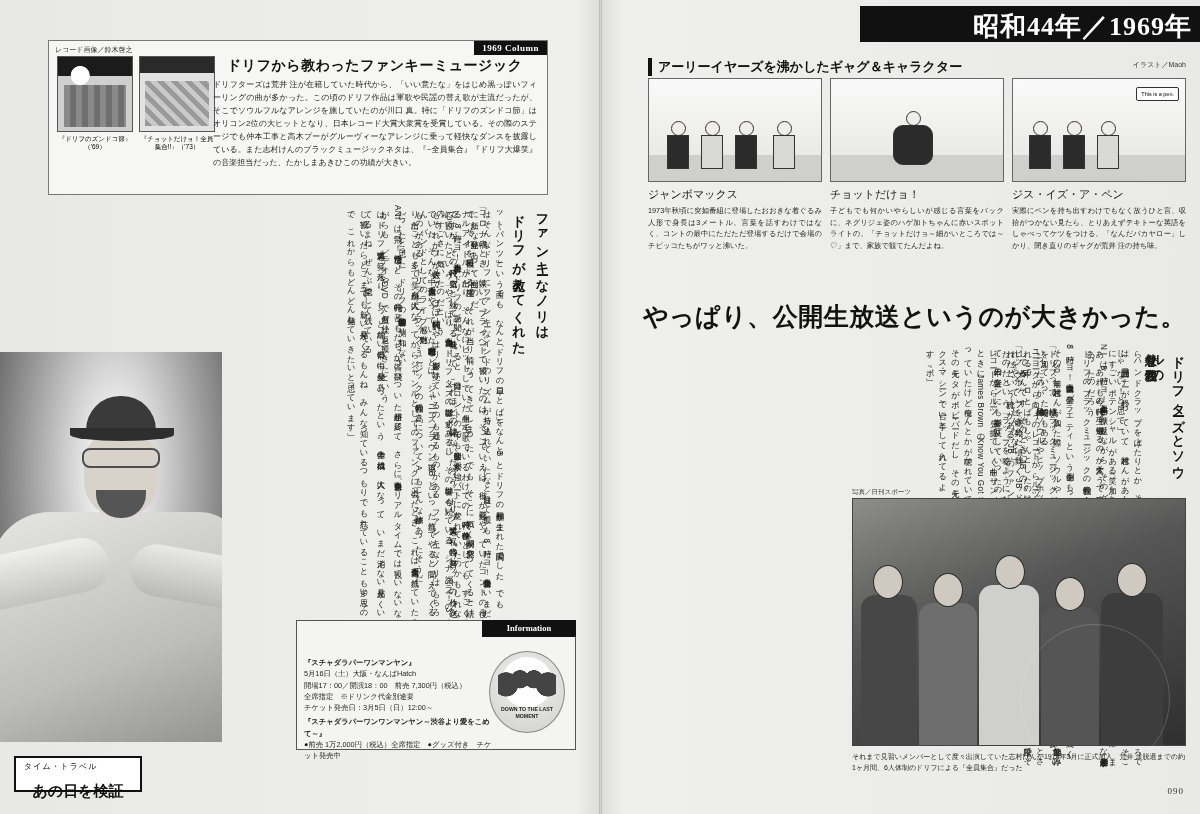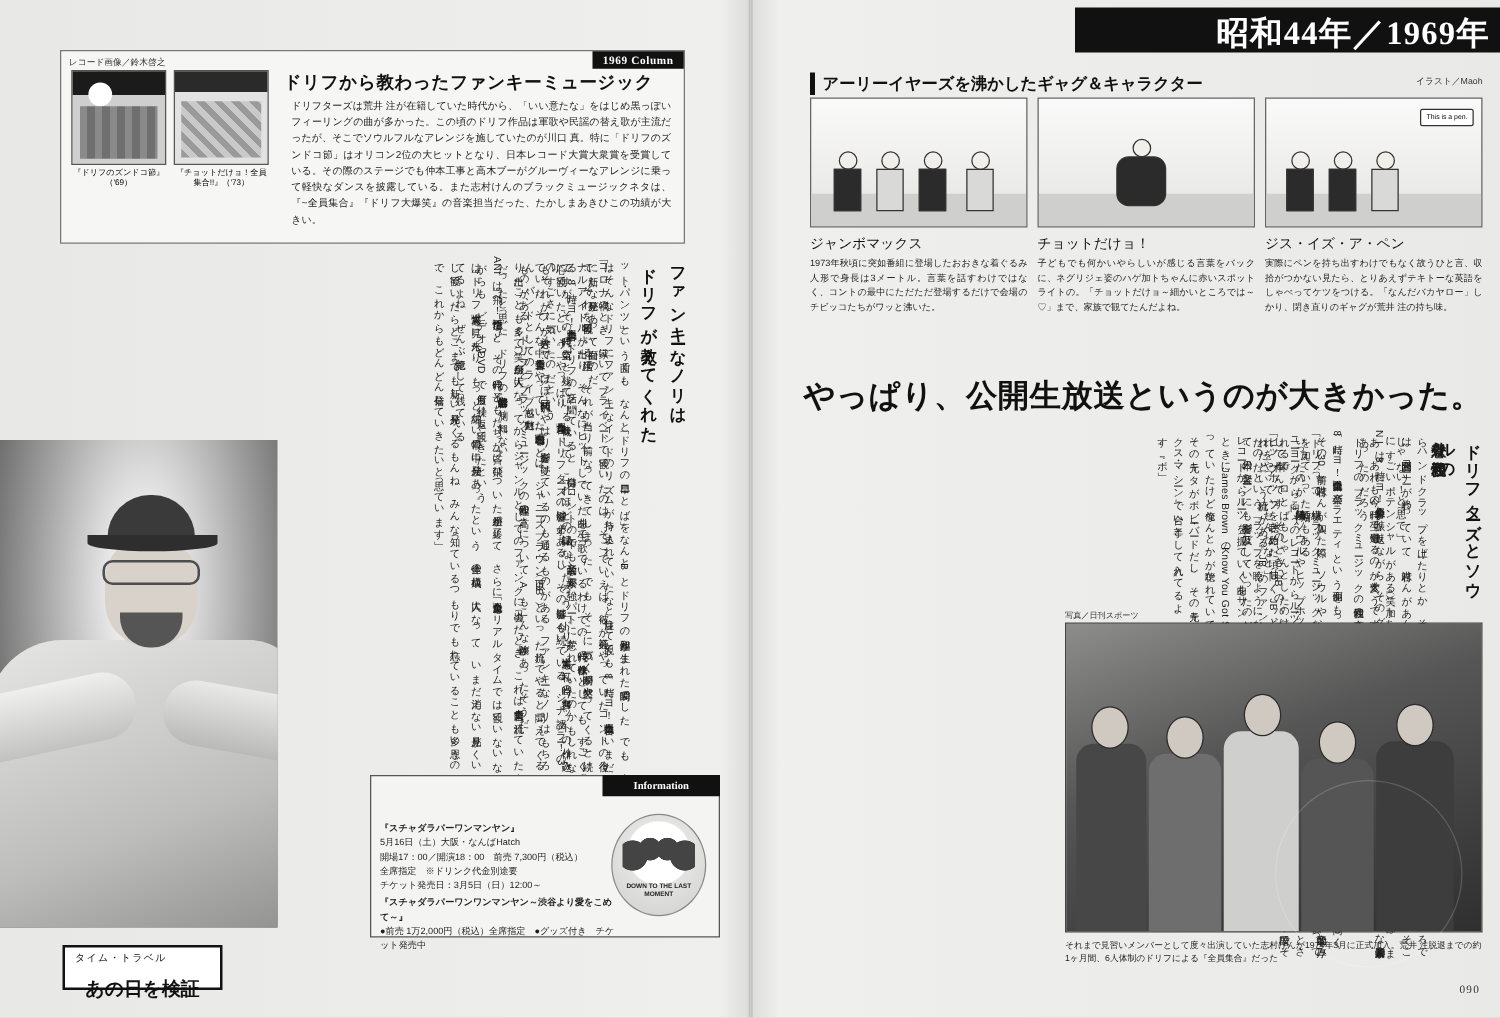--- a/index.html
+++ b/index.html
@@ -62,21 +62,21 @@
     content:""; position:absolute; left:5px; top:24px; right:5px; bottom:5px;
     background:repeating-linear-gradient(45deg,#9a9a9a 0 5px,#c9c9c9 5px 10px);
   }
   .jacket .cap { font-size:6.5px; text-align:center; margin-top:3px; line-height:1.25; }
   .col-head {
     position:absolute; left:178px; top:16px; right:10px;
     font-family:"Liberation Serif", serif; font-weight:bold;
     font-size:14px; color:#111; letter-spacing:0.5px;
   }
   .col-body {
-    position:absolute; left:184px; top:38px; right:10px;
+    position:absolute; left:164px; top:38px; right:10px;
     font-size:8px; line-height:1.62; color:#222; text-align:justify;
   }
   
   .vcols {
     position:absolute; left:222px; top:205px; width:330px; height:410px;
     display:flex; flex-direction:row-reverse; gap:0px;
   }
   .vhead {
     writing-mode:vertical-rl; font-family:"Liberation Serif", serif;
     font-weight:bold; font-size:13px; line-height:1.5; letter-spacing:1px;
@@ -143,21 +143,21 @@
     background:
       radial-gradient(circle at 14% 60%, #444 0 22%, transparent 23%),
       radial-gradient(circle at 38% 45%, #444 0 22%, transparent 23%),
       radial-gradient(circle at 62% 45%, #444 0 22%, transparent 23%),
       radial-gradient(circle at 86% 60%, #444 0 22%, transparent 23%); }
   .info-logo .ltxt{ position:absolute; left:0; right:0; bottom:12px; text-align:center;
     font-size:5.2px; line-height:1.35; color:#222; font-weight:bold; }
   
   .foot-tab {
     position:absolute; left:14px; bottom:22px; width:128px; height:36px;
-    border:2px solid #111; background:#fff;margin-left:36px;
+    border:2px solid #111; background:#fff;
   }
   .foot-tab .ft1 { position:absolute; left:8px; top:3px; font-size:8px; color:#111; letter-spacing:1px;}
   .foot-tab .ft2 { position:absolute; left:0; right:0; top:24px; text-align:center;
     font-size:15px; font-weight:bold; color:#111; font-family:"Liberation Serif", serif; }
   
   .gag-head {
     position:absolute; left:648px; top:58px;
     font-family:"Liberation Serif", serif; font-weight:bold; font-size:13px;
     color:#111; border-left:4px solid #111; padding-left:6px;
   }

